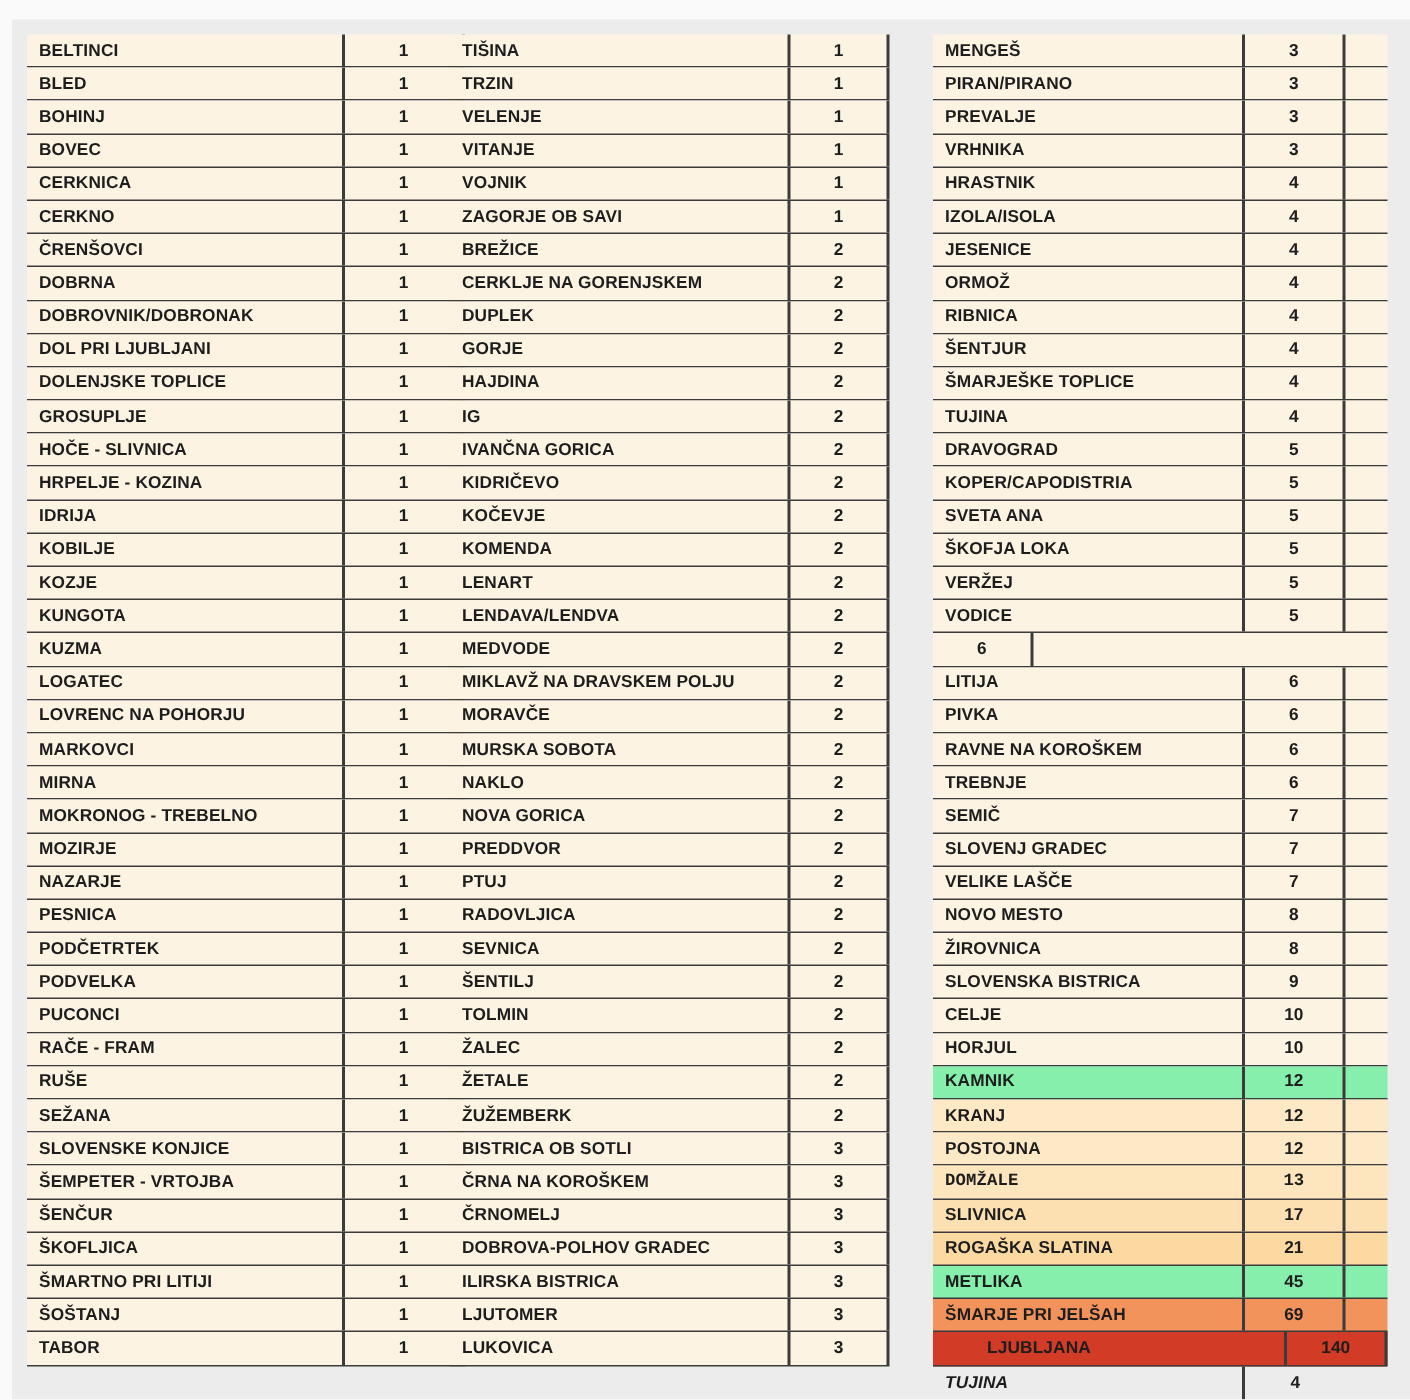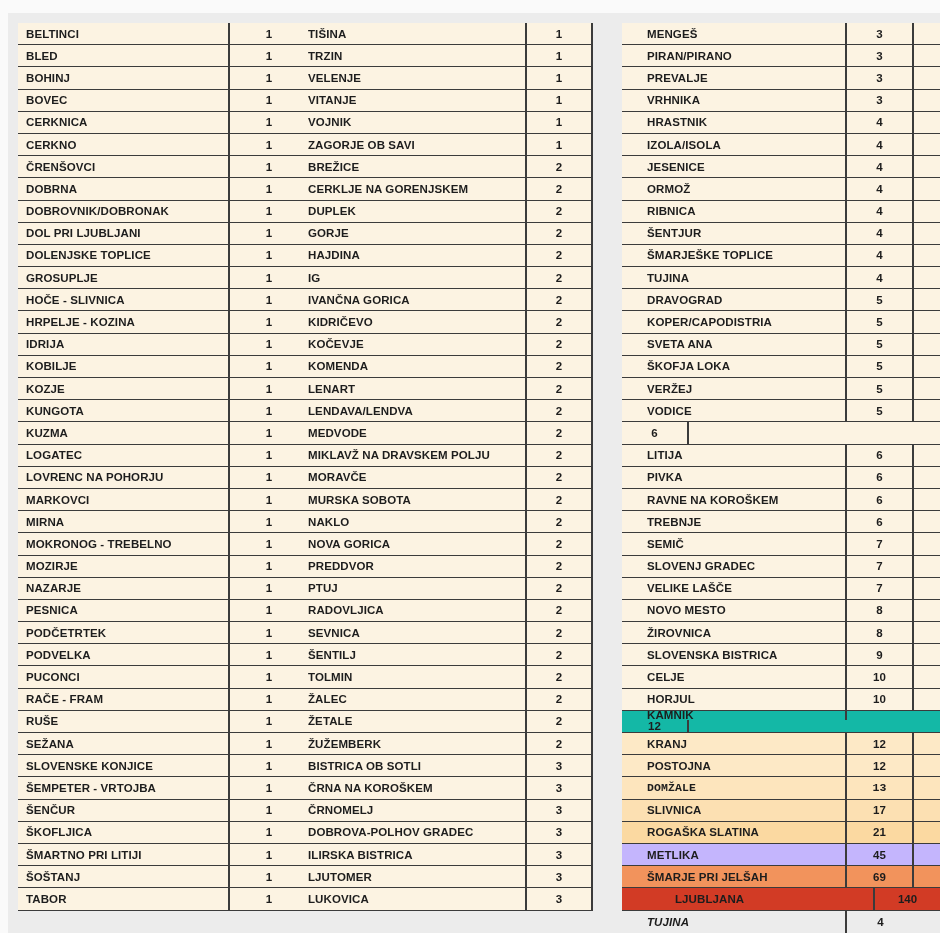--- a/index.html
+++ b/index.html
@@ -26,21 +26,21 @@
   }
   .value-cell{
     box-sizing:border-box;border-right:2px solid #3b3b3b;
     display:flex;align-items:center;justify-content:center;
     font-weight:bold;font-size:11.5px;color:#1d1d1d;
   }
   .row.summary .value-cell{border-right:none;}
   .row.summary .name-cell{font-style:italic;}
   .g1 .name-cell{width:212px;} .g1 .value-cell{width:80px;}
   .g2 .name-cell{width:227px;} .g2 .value-cell{width:66px;}
-  .g3 .name-cell{width:208px;margin-left:17px;} .g3 .value-cell{width:67px;}
+  .g3 .name-cell{width:208px;} .g3 .value-cell{width:67px;}
 </style>
 </head>
 <body>
 
 <div class="page">
   <div class="band-top"></div>
   <div class="band-left"></div>
   <div class="col-group g1">
       <div class="row">
         <div class="name-cell">BELTINCI</div>
@@ -482,21 +482,21 @@
         <div class="value-cell">9</div>
       </div>
       <div class="row">
         <div class="name-cell">CELJE</div>
         <div class="value-cell">10</div>
       </div>
       <div class="row">
         <div class="name-cell">HORJUL</div>
         <div class="value-cell">10</div>
       </div>
-      <div class="row" style="background: #14b8a6; flex-direction: column;">
+      <div class="row" style="background: #86efac;">
         <div class="name-cell">KAMNIK</div>
         <div class="value-cell">12</div>
       </div>
       <div class="row" style="background: rgb(253, 233, 198);">
         <div class="name-cell">KRANJ</div>
         <div class="value-cell">12</div>
       </div>
       <div class="row" style="background: rgb(253, 233, 198);">
         <div class="name-cell">POSTOJNA</div>
         <div class="value-cell">12</div>
@@ -506,21 +506,21 @@
         <div class="value-cell">13</div>
       </div>
       <div class="row" style="background: rgb(252, 224, 178);">
         <div class="name-cell">SLIVNICA</div>
         <div class="value-cell">17</div>
       </div>
       <div class="row" style="background: rgb(251, 217, 161);">
         <div class="name-cell">ROGAŠKA SLATINA</div>
         <div class="value-cell">21</div>
       </div>
-      <div class="row" style="background: #c4b5fd;">
+      <div class="row" style="background: #86efac;">
         <div class="name-cell">METLIKA</div>
         <div class="value-cell">45</div>
       </div>
       <div class="row" style="background: rgb(242, 147, 92);">
         <div class="name-cell">ŠMARJE PRI JELŠAH</div>
         <div class="value-cell">69</div>
       </div>
       <div class="row" style="background: rgb(210, 59, 37); padding-left: 28px;">
         <div class="name-cell">LJUBLJANA</div>
         <div class="value-cell">140</div>

